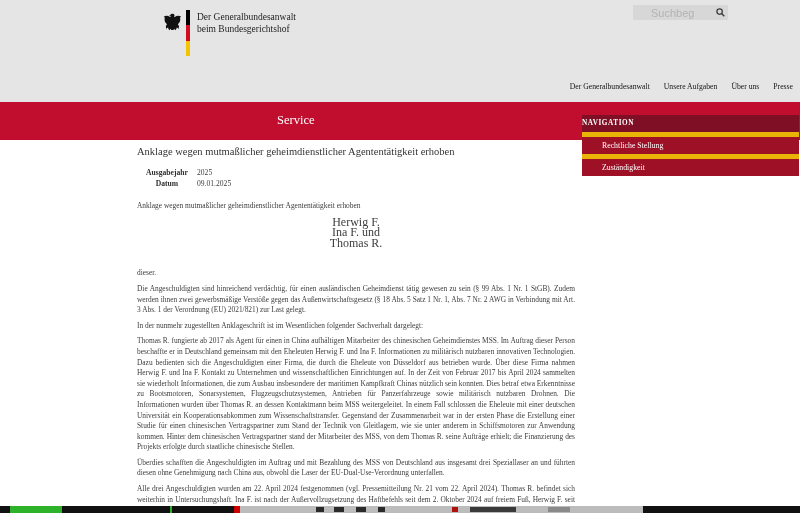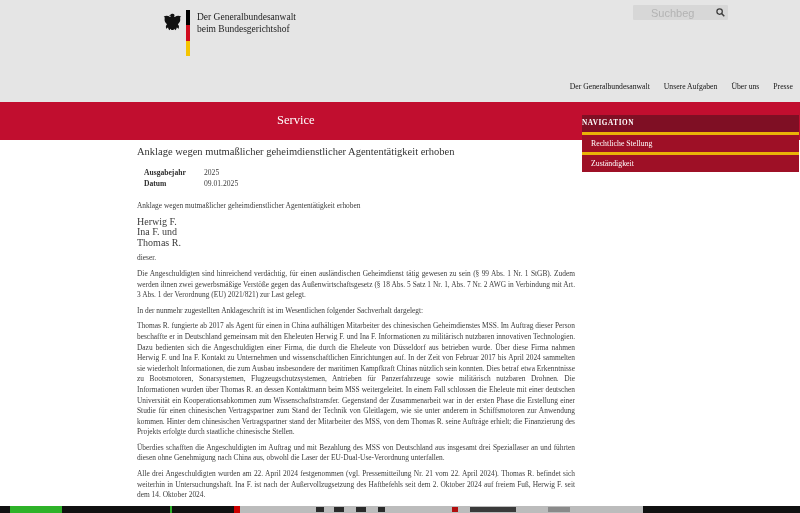--- a/index.html
+++ b/index.html
@@ -26,30 +26,30 @@
   .topnav{position:absolute;right:7px;top:82px;display:flex;gap:14px;font-size:7.7px;color:#141414;}
   .topnav a{color:#141414;text-decoration:none;cursor:pointer;}
   
   .banner{position:absolute;left:0;top:102px;width:800px;height:38px;background:#c10e2f;}
   .banner-title{position:absolute;left:277px;top:0;line-height:36px;color:#ffffff;font-size:12.5px;}
   
   .sidebar{position:absolute;left:582px;top:115px;width:217px;z-index:3;}
   .sidebar-header{height:17px;line-height:17px;background:#7f0f24;color:#ffffff;
     font-size:7.2px;font-weight:bold;letter-spacing:.6px;padding-left:0;}
   .sidebar-item{height:17px;line-height:17px;background:#9e1026;color:#ffffff;
-    font-size:7.8px;padding-left:9px;border-top:3px solid #eab308;cursor:pointer;}
+    font-size:7.8px;padding-left:20px;border-top:5px solid #eab308;cursor:pointer;}
   
   .article{position:absolute;left:137px;top:146px;width:438px;color:#3d3d3d;}
   .article h1{margin:0 0 10px 0;font-size:10.5px;font-weight:normal;color:#333333;}
-  .meta{margin:0 0 12px 7px;font-size:7.6px;}
+  .meta{margin:0 0 12px 0;font-size:7.6px;text-align:center;}
   .meta-row{display:flex;line-height:11px;}
   .meta-label{width:60px;font-weight:bold;color:#2e2e2e;}
   .meta-value{color:#3d3d3d;}
   .article p{margin:0 0 5px 0;font-size:7.4px;line-height:10.6px;text-align:justify;}
-  .names{margin:3px 0 5px 0;font-size:10px;line-height:10.6px;}
+  .names{margin:3px 0 20px 0;font-size:12px;line-height:10.6px;text-align:center;}
   
   .strip{position:absolute;left:0;top:506px;width:800px;height:7px;background:#bcbcbc;}
   .strip .seg{position:absolute;top:0;height:7px;}
   .s-black-l{left:0;width:10px;background:#111111;}
   .s-green{left:10px;width:52px;background:#2eb229;}
   .s-black-m{left:62px;width:172px;background:#111111;}
   .s-tick{left:170px;width:2px;background:#2eb229;}
   .s-red{left:234px;width:6px;background:#cc0000;}
   .s-black-r{left:643px;width:157px;background:#111111;}
   .ctrl{position:absolute;top:1px;height:5px;background:#2a2a2a;}

